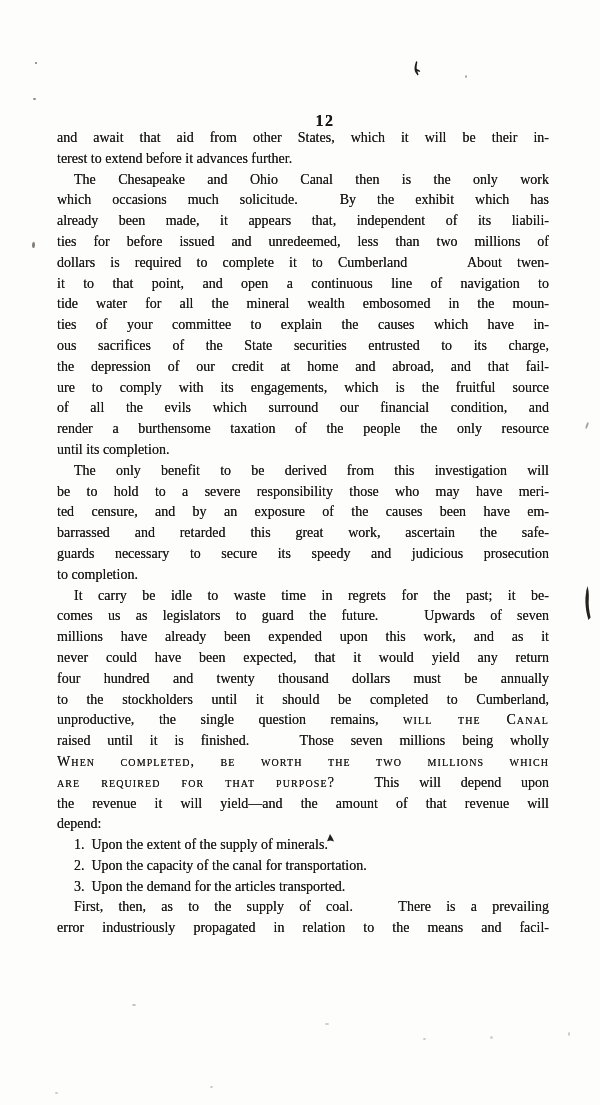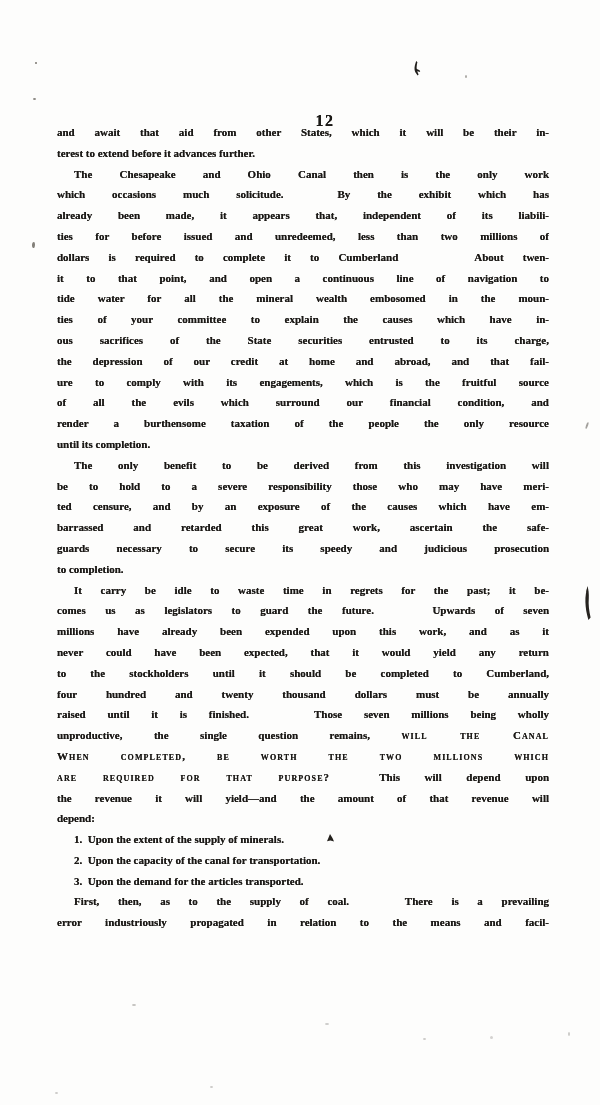--- a/index.html
+++ b/index.html
@@ -23,25 +23,25 @@
     width: 40px;
     text-align: center;
     font-size: 16px;
     font-weight: 700;
     letter-spacing: 1.5px;
     text-shadow: 0 0 0.5px currentColor;
     margin-top: 20px;
   }
   .body-text {
     position: absolute;
-    top: 122px;
+    top: 128px;
     left: 57px;
     width: 492px;
-    font-size: 11px;
-    font-weight: 700;
+    font-size: 14px;
+    font-weight: 400;
     line-height: 20.8px;
     text-shadow: 0 0 0.45px rgba(27,25,22,0.85);
   }
   .line { text-align: justify; }
   .line.j { text-align-last: justify; }
   .line.ind { text-indent: 17px; }
   .sc {
     font-variant: small-caps;
     letter-spacing: 1.1px;
   }
@@ -71,32 +71,32 @@
       <div class="line j"><span>tide water for all the mineral wealth embosomed in the moun-</span></div>
       <div class="line j"><span>ties of your committee to explain the causes which have in-</span></div>
       <div class="line j"><span>ous sacrifices of the State securities entrusted to its charge,</span></div>
       <div class="line j"><span>the depression of our credit at home and abroad, and that fail-</span></div>
       <div class="line j"><span>ure to comply with its engagements, which is the fruitful source</span></div>
       <div class="line j"><span>of all the evils which surround our financial condition, and</span></div>
       <div class="line j"><span>render a burthensome taxation of the people the only resource</span></div>
       <div class="line"><span>until its completion.</span></div>
       <div class="line j ind"><span>The only benefit to be derived from this investigation will</span></div>
       <div class="line j"><span>be to hold to a severe responsibility those who may have meri-</span></div>
-      <div class="line j"><span>ted censure, and by an exposure of the causes which have em-</span></div>
+      <div class="line j"><span>ted censure, and by an exposure of the causes been have em-</span></div>
       <div class="line j"><span>barrassed and retarded this great work, ascertain the safe-</span></div>
       <div class="line j"><span>guards necessary to secure its speedy and judicious prosecution</span></div>
       <div class="line"><span>to completion.</span></div>
       <div class="line j ind"><span>It carry be idle to waste time in regrets for the past; it be-</span></div>
       <div class="line j"><span>comes us as legislators to guard the future.&nbsp;&nbsp; Upwards of seven</span></div>
       <div class="line j"><span>millions have already been expended upon this work, and as it</span></div>
       <div class="line j"><span>never could have been expected, that it would yield any return</span></div>
+      <div class="line j"><span>four hundred and twenty thousand dollars must be annually</span></div>
       <div class="line j"><span>to the stockholders until it should be completed to Cumberland,</span></div>
-      <div class="line j"><span>four hundred and twenty thousand dollars must be annually</span></div>
+      <div class="line j"><span>unproductive, the single question remains, </span><span class="sc">will the Canal</span></div>
       <div class="line j"><span>raised until it is finished.&nbsp;&nbsp; Those seven millions being wholly</span></div>
-      <div class="line j"><span>unproductive, the single question remains, </span><span class="sc">will the Canal</span></div>
       <div class="line j"><span class="sc">When completed, be worth the two millions which</span></div>
       <div class="line j"><span class="sc">are required for that purpose?</span><span>&nbsp; This will depend upon</span></div>
       <div class="line j"><span>the revenue it will yield—and the amount of that revenue will</span></div>
       <div class="line"><span>depend:</span></div>
       <div class="line ind"><span>1.&nbsp; Upon the extent of the supply of minerals.</span></div>
       <div class="line ind"><span>2.&nbsp; Upon the capacity of the canal for transportation.</span></div>
       <div class="line ind"><span>3.&nbsp; Upon the demand for the articles transported.</span></div>
       <div class="line j ind"><span>First, then, as to the supply of coal.&nbsp;&nbsp; There is a prevailing</span></div>
       <div class="line j"><span>error industriously propagated in relation to the means and facil-</span></div>
     </div>

